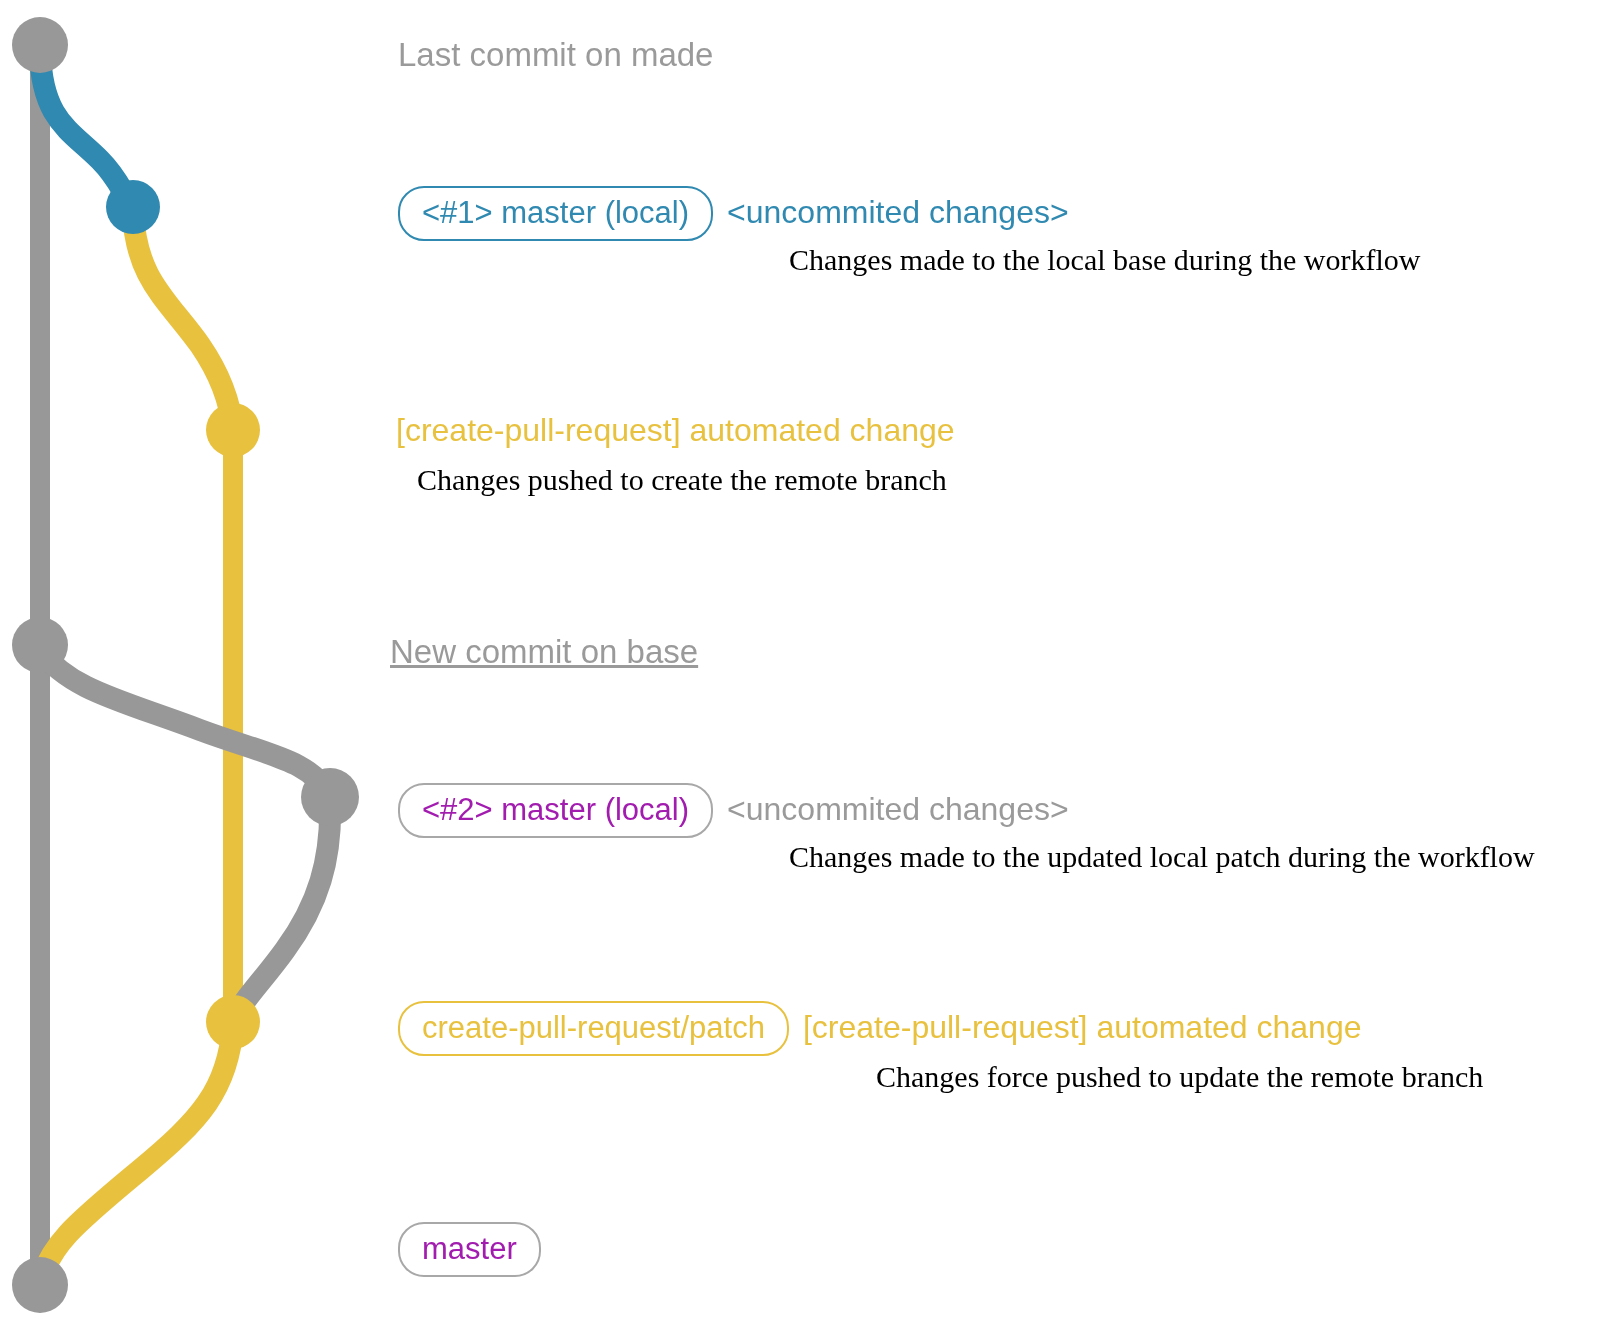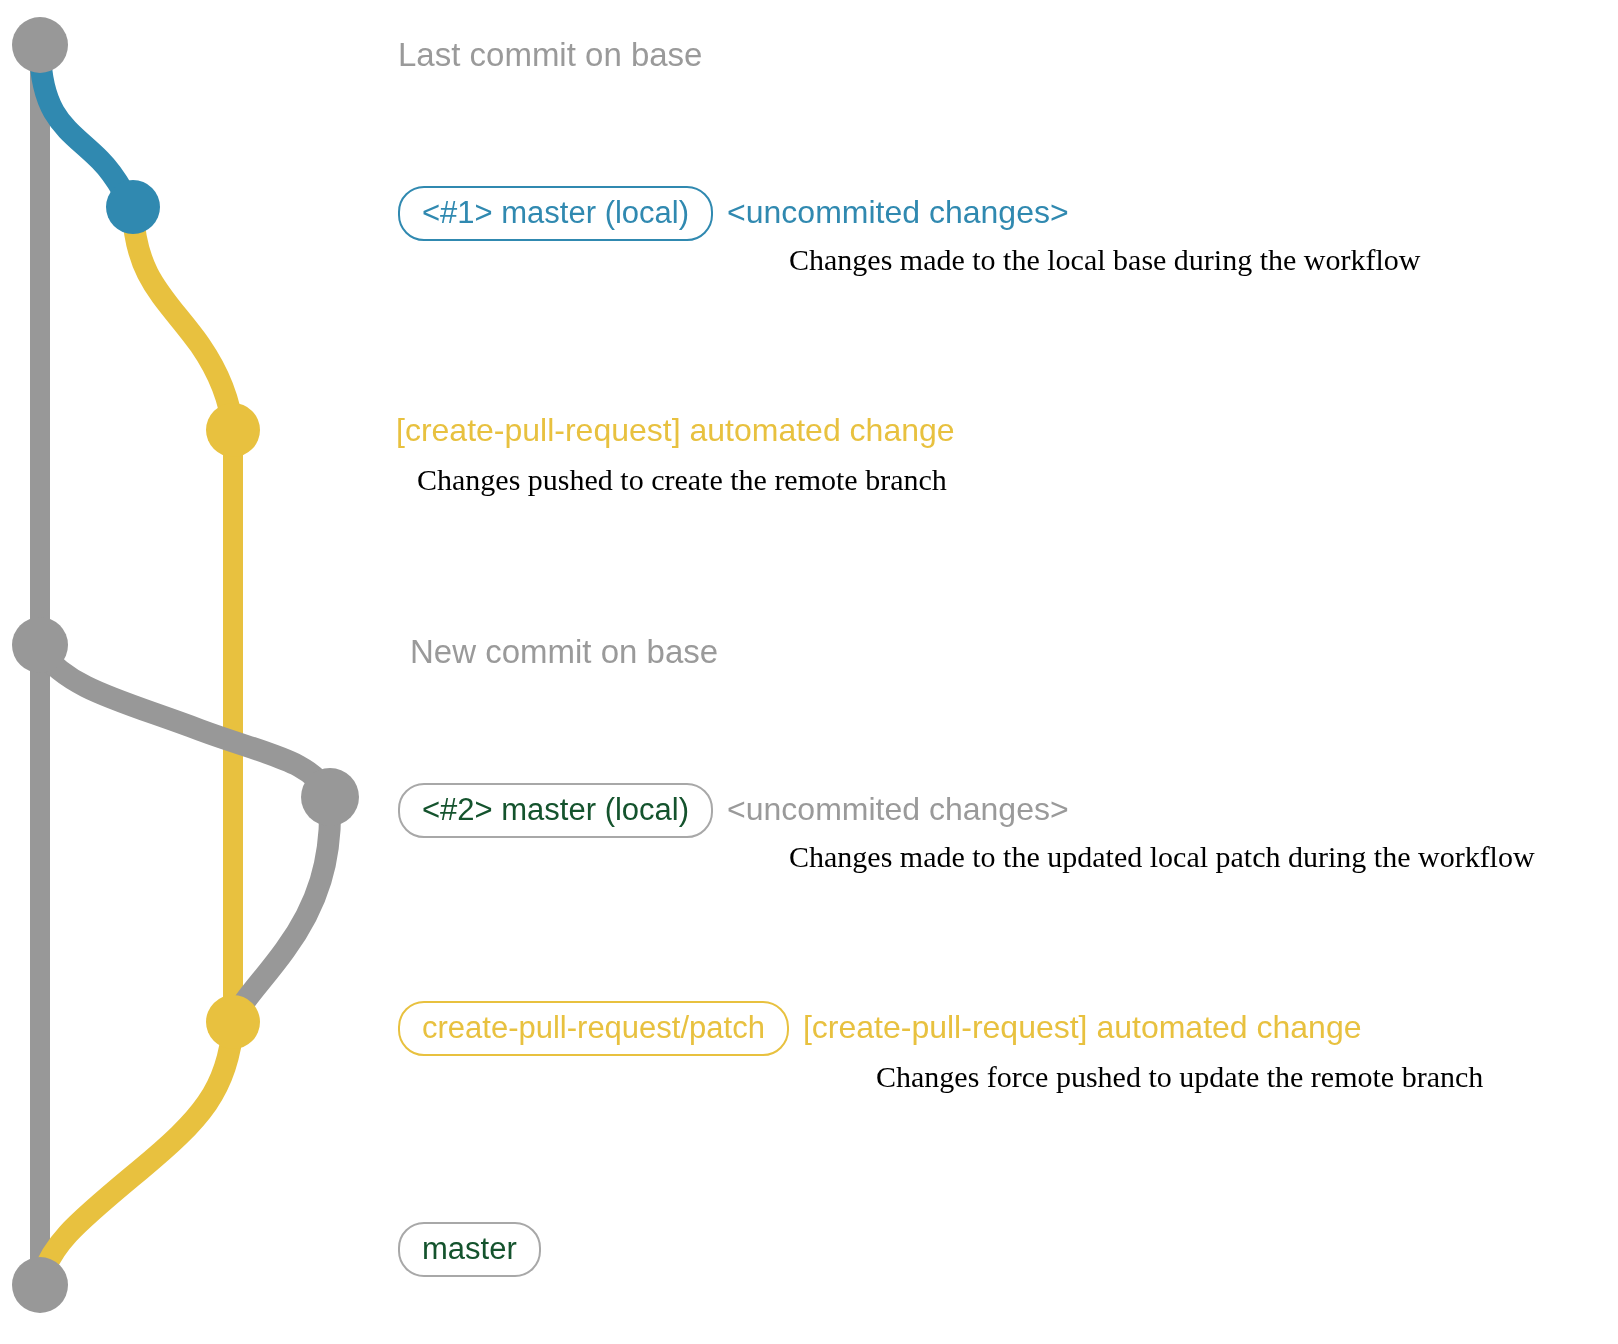--- a/index.html
+++ b/index.html
@@ -41,21 +41,21 @@
   .pill.blue {
     border-color: #3089b0;
     color: #3089b0;
   }
   .pill.yellow {
     border-color: #e8c13f;
     color: #e8c13f;
   }
   .pill.gray {
     border-color: #a8a8a8;
-    color: #14532d;
+    color: #a21caf;
   }
   .subject {
     font-size: 32px;
     line-height: 1;
     white-space: nowrap;
     font-family: "Liberation Sans", sans-serif;
   }
   .subject.blue { color: #3089b0; }
   .subject.yellow { color: #e8c13f; }
   .subject.gray { color: #9a9a9a; }
@@ -97,35 +97,35 @@
 
   <circle cx="40" cy="45" r="28" fill="#989898"></circle>
   <circle cx="133" cy="207" r="27" fill="#3089b0"></circle>
   <circle cx="233" cy="430" r="27" fill="#e8c13f"></circle>
   <circle cx="40" cy="645" r="28" fill="#989898"></circle>
   <circle cx="330" cy="797" r="29" fill="#989898"></circle>
   <circle cx="233" cy="1022" r="27" fill="#e8c13f"></circle>
   <circle cx="40" cy="1285" r="28" fill="#989898"></circle>
 </svg>
 
-<div class="heading" style="left:398px; top:38px;">Last commit on base</div>
+<div class="heading" style="left:398px; top:38px;">Last commit on made</div>
 
 <div class="row" style="left:398px; top:186px;">
   <span class="pill blue">&lt;#1&gt; master (local)</span>
   <span class="pill-gap"></span>
   <span class="subject blue">&lt;uncommited changes&gt;</span>
 </div>
 <div class="caption" style="left:789px; top:245px;">Changes made to the local base during the workflow</div>
 
 <div class="row" style="left:396px; top:414px;">
   <span class="subject yellow">[create-pull-request] automated change</span>
 </div>
 <div class="caption" style="left:417px; top:465px;">Changes pushed to create the remote branch</div>
 
-<div class="heading" style="left:410px; top:635px;">New commit on base</div>
+<div class="heading" style="left:390px; top:635px;text-decoration:underline;">New commit on base</div>
 
 <div class="row" style="left:398px; top:783px;">
   <span class="pill gray">&lt;#2&gt; master (local)</span>
   <span class="pill-gap"></span>
   <span class="subject gray">&lt;uncommited changes&gt;</span>
 </div>
 <div class="caption" style="left:789px; top:842px;">Changes made to the updated local patch during the workflow</div>
 
 <div class="row" style="left:398px; top:1001px;">
   <span class="pill yellow">create-pull-request/patch</span>

